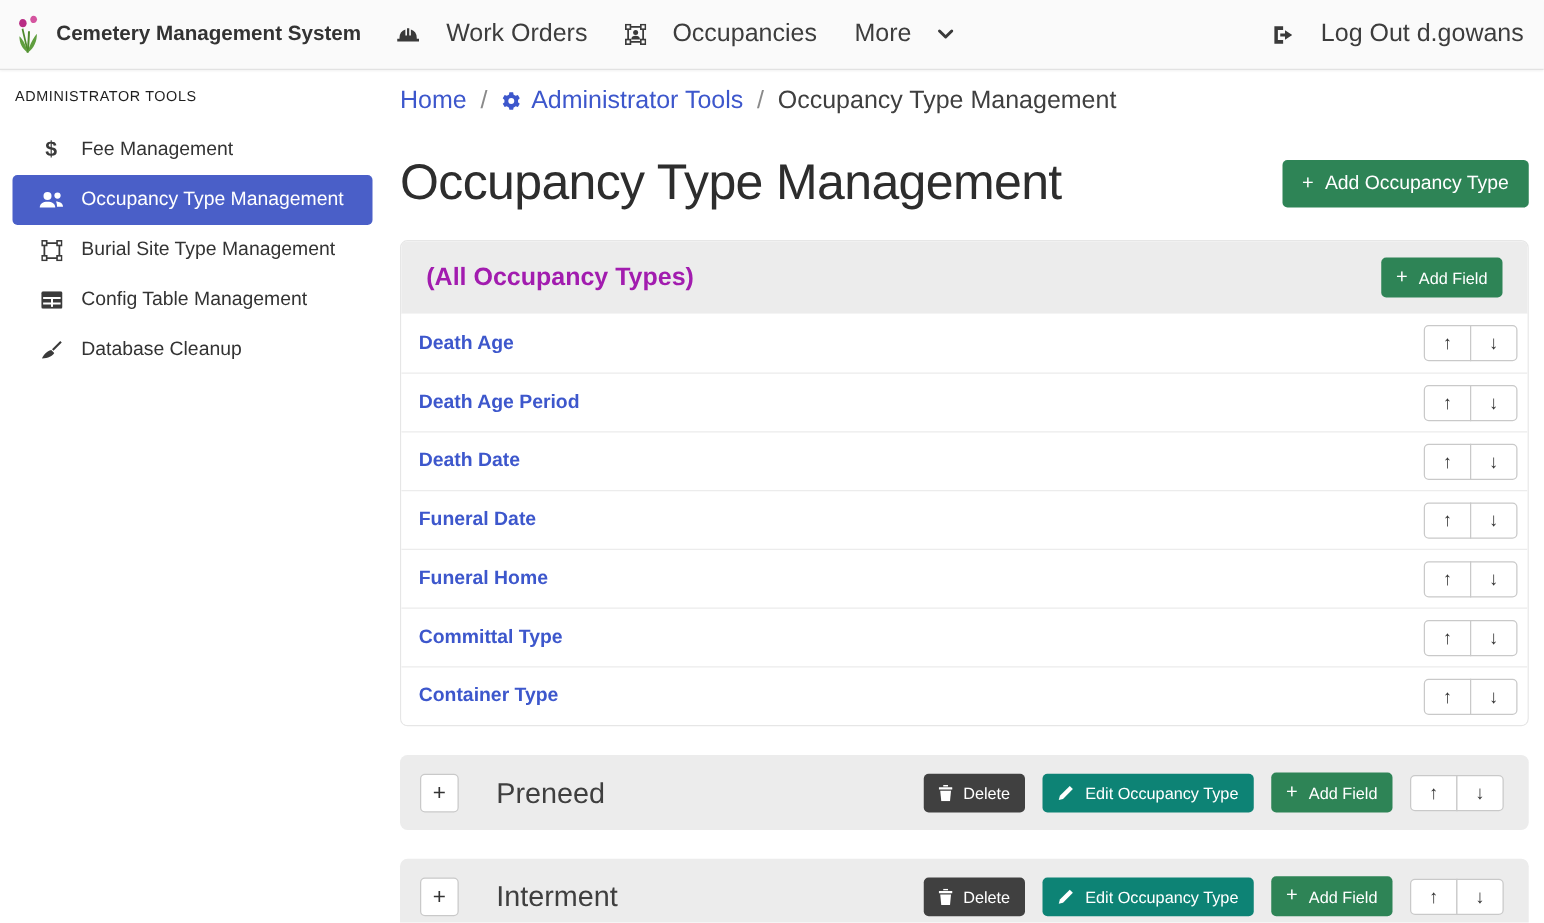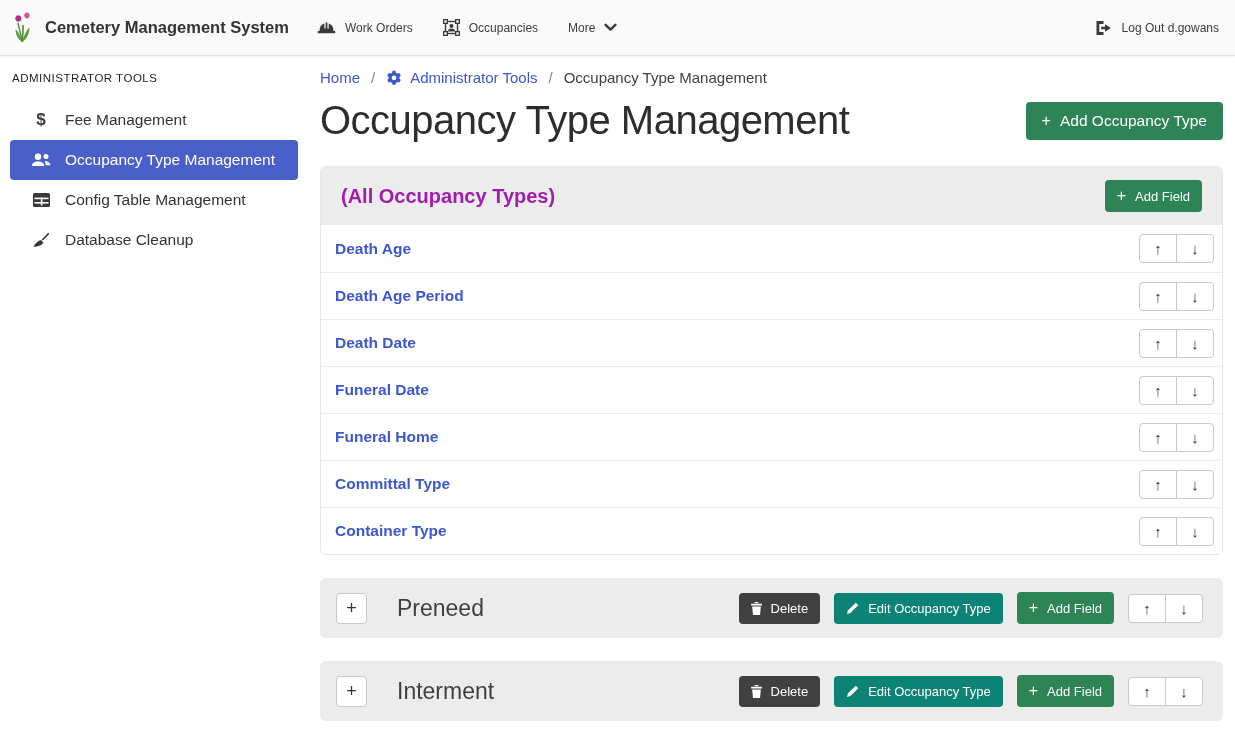--- a/index.html
+++ b/index.html
@@ -13,38 +13,38 @@
   
   .topnav {
     height: 56px; display: flex; align-items: center;
     background: #fafafa; border-bottom: 1px solid #e2e2e2;
     box-shadow: 0 1px 2px rgba(0,0,0,.06);
     padding: 0 16px 0 12px;
   }
   .brand { display:flex; align-items:center; gap:11px; text-decoration:none; cursor:pointer; }
   .brand-text { font-weight: bold; font-size: 16.5px; color: #333; }
   .navlinks { display:flex; align-items:center; margin-left:28px; gap:30px; }
-  .navlink { display:flex; align-items:center; gap:9px; font-size:12px; color:#3d3d3d; text-decoration:none; cursor:pointer; }
+  .navlink { display:flex; align-items:center; gap:21px; font-size:20px; color:#3d3d3d; text-decoration:none; cursor:pointer; }
   .spacer { flex:1; }
   .nicon { display:flex; align-items:center; }
   
   .layout { display:flex; height:685px; }
   .sidebar { width:310px; padding-top:6px; flex:none; }
   .side-heading { padding:10px 12px 16px; font-size:11.5px; letter-spacing:.5px; color:#1f1f1f; }
   .side-item {
     display:flex; align-items:center; gap:13px; height:40px;
     padding-left:20px; margin:0 12px 0 10px; border-radius:4px;
     font-size:15.5px; color:#333; text-decoration:none; cursor:pointer;
   }
   .side-item .sicon { width:22px; display:flex; justify-content:center; align-items:center; color:#3a3a3a; font-weight:bold; font-size:17px; }
   .side-item.active { background:#4a5fc8; color:#fff; }
   .side-item.active .sicon { color:#fff; }
   
   .main { flex:1; padding:11px 12px 0 10px; }
-  .breadcrumb { display:flex; align-items:center; gap:11px; font-size:15px; margin:2px 0 12px; }
+  .breadcrumb { display:flex; align-items:center; gap:11px; font-size:20px; margin:2px 0 32px; }
   .crumb-link { color:#3d57cc; text-decoration:none; display:flex; align-items:center; gap:8px; cursor:pointer; }
   .crumb-sep { color:#8a8a8a; }
   .crumb-current { color:#3f3f3f; }
   .title-row { display:flex; align-items:center; justify-content:space-between; }
   .page-title { font-size:40px; font-weight:300; color:#2d2d2d; letter-spacing:-.5px; }
   .btn {
     display:inline-flex; align-items:center; gap:9px; border:none; border-radius:4px;
     color:#fff; cursor:pointer; font-family:inherit; white-space:nowrap;
   }
   .btn-green { background:#2e8456; }
@@ -159,20 +159,36 @@
         <svg width="20" height="14" viewBox="0 0 20 14" fill="currentColor">
           <circle cx="7" cy="3.8" r="3.2"></circle>
           <path d="M0.8 13 C0.8 9.9 3.4 8.4 7 8.4 C10.6 8.4 13.2 9.9 13.2 13 Z"></path>
           <circle cx="15" cy="3.4" r="2.5"></circle>
           <path d="M13.7 8.1 C16.7 8.2 19.4 9.5 19.4 12.3 L14.6 12.3 C14.6 10.6 14.4 9.2 13.7 8.1 Z"></path>
         </svg>
       </span>
       <span>Occupancy Type Management</span>
     </a>
 
+    <a class="side-item">
+      <span class="sicon">
+        <svg width="17" height="17" viewBox="0 0 17 17">
+          <rect x="2.5" y="2.5" width="12" height="12" fill="none" stroke="#3a3a3a" stroke-width="1.4"></rect>
+          <rect x="0" y="0" width="5" height="5" fill="#3a3a3a"></rect>
+            <rect x="12" y="0" width="5" height="5" fill="#3a3a3a"></rect>
+          <rect x="0" y="12" width="5" height="5" fill="#3a3a3a"></rect>
+            <rect x="12" y="12" width="5" height="5" fill="#3a3a3a"></rect>
+          <rect x="1.3" y="1.3" width="2.4" height="2.4" fill="#fff"></rect>
+            <rect x="13.3" y="1.3" width="2.4" height="2.4" fill="#fff"></rect>
+          <rect x="1.3" y="13.3" width="2.4" height="2.4" fill="#fff"></rect>
+            <rect x="13.3" y="13.3" width="2.4" height="2.4" fill="#fff"></rect>
+        </svg>
+      </span>
+      <span>Burial Site Type Management</span>
+    </a>
 
     <a class="side-item">
       <span class="sicon">
         <svg width="17" height="14" viewBox="0 0 17 14">
           <rect x="0" y="0" width="17" height="14" rx="1.5" fill="#3a3a3a"></rect>
           <rect x="1.5" y="4.6" width="14" height="1.6" fill="#fff"></rect>
           <rect x="1.5" y="9" width="14" height="1.6" fill="#fff"></rect>
           <rect x="7.8" y="4.6" width="1.6" height="7.9" fill="#fff"></rect>
         </svg>
       </span>

